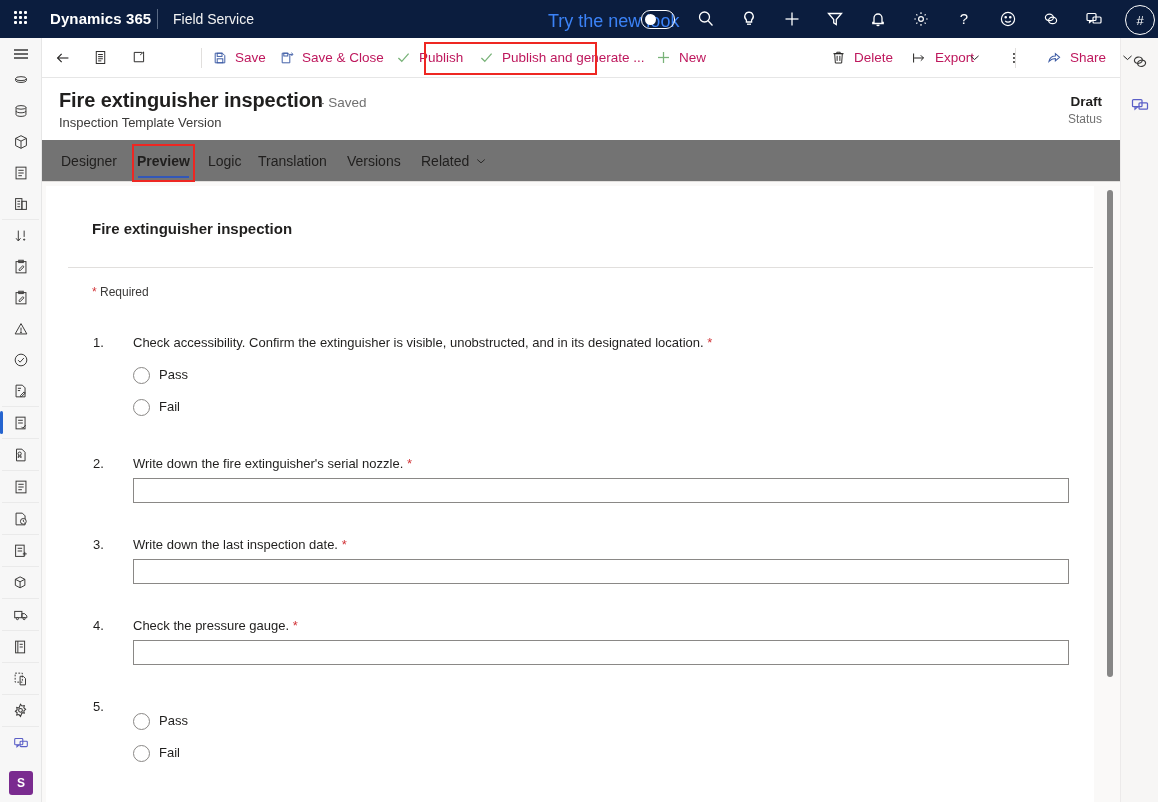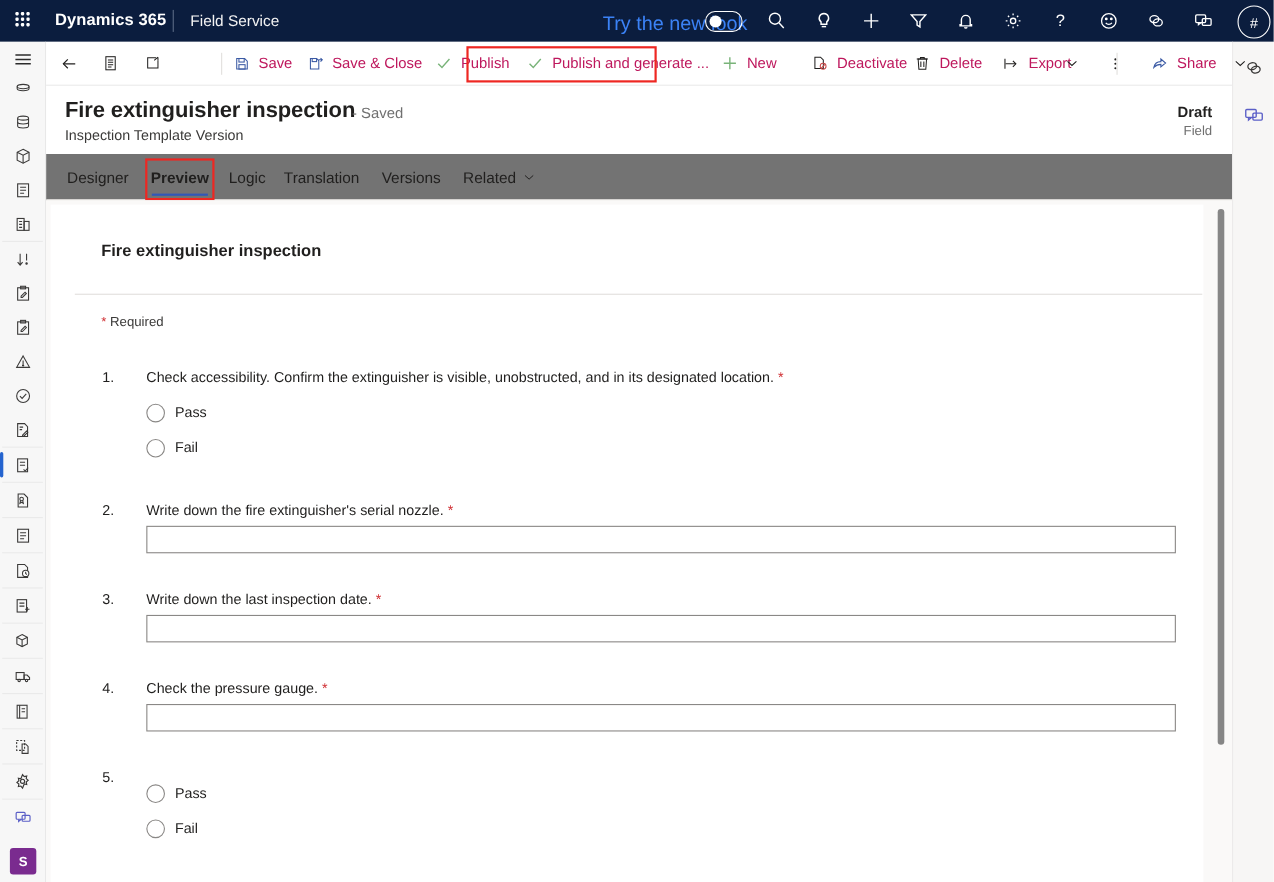--- a/index.html
+++ b/index.html
@@ -457,28 +457,20 @@
       </svg>
     <span class="lbl">Publish and generate ...</span>
   </div>
   <div class="cmd" style="left:609px">
     <svg viewBox="0 0 20 20" width="17" height="17" fill="none" stroke="#79b379" stroke-width="1.5">
         <line x1="10" y1="3.5" x2="10" y2="16.5"></line>
         <line x1="3.5" y1="10" x2="16.5" y2="10"></line>
       </svg>
     <span class="lbl">New</span>
   </div>
-  <div class="cmd" style="left:691px">
-    <svg viewBox="0 0 20 20" width="17" height="17" fill="none" stroke="#201f1e" stroke-width="1.1">
-        <path d="M4.5 3.5h6l3 3v9h-9z"></path>
-        <circle cx="13.3" cy="13.2" r="3.1" stroke="#c94b4b"></circle>
-        <line x1="11.3" y1="15.2" x2="15.3" y2="11.2" stroke="#c94b4b"></line>
-      </svg>
-    <span class="lbl">Deactivate</span>
-  </div>
   <div class="cmd" style="left:784px">
     <svg viewBox="0 0 20 20" width="17" height="17" fill="none" stroke="#201f1e" stroke-width="1.1">
         <path d="M5.5 5.5h9l-.8 11h-7.4z"></path>
         <line x1="4" y1="5.5" x2="16" y2="5.5"></line>
         <path d="M8 5.5V3.8h4v1.7"></path>
         <line x1="8.4" y1="8" x2="8.4" y2="14"></line>
         <line x1="11.6" y1="8" x2="11.6" y2="14"></line>
       </svg>
     <span class="lbl">Delete</span>
   </div>
@@ -516,21 +508,21 @@
       </svg>
   </div>
 </div>
 <div class="hl-red" style="left:424px;top:42px;width:173px;height:33px"></div>
 
 <div class="titlearea">
   <div class="rec-title">Fire extinguisher inspection</div>
   <div class="rec-saved">- Saved</div>
   <div class="rec-sub">Inspection Template Version</div>
   <div class="status-val">Draft</div>
-  <div class="status-lbl">Field</div>
+  <div class="status-lbl">Status</div>
 </div>
 
 <div class="tabs">
   <div class="tab" style="left:19px">
       <span>Designer</span>
     </div>
   <div class="tab sel" style="left:95px">
       <span>Preview</span>
     </div>
   <div class="tab" style="left:166px">

